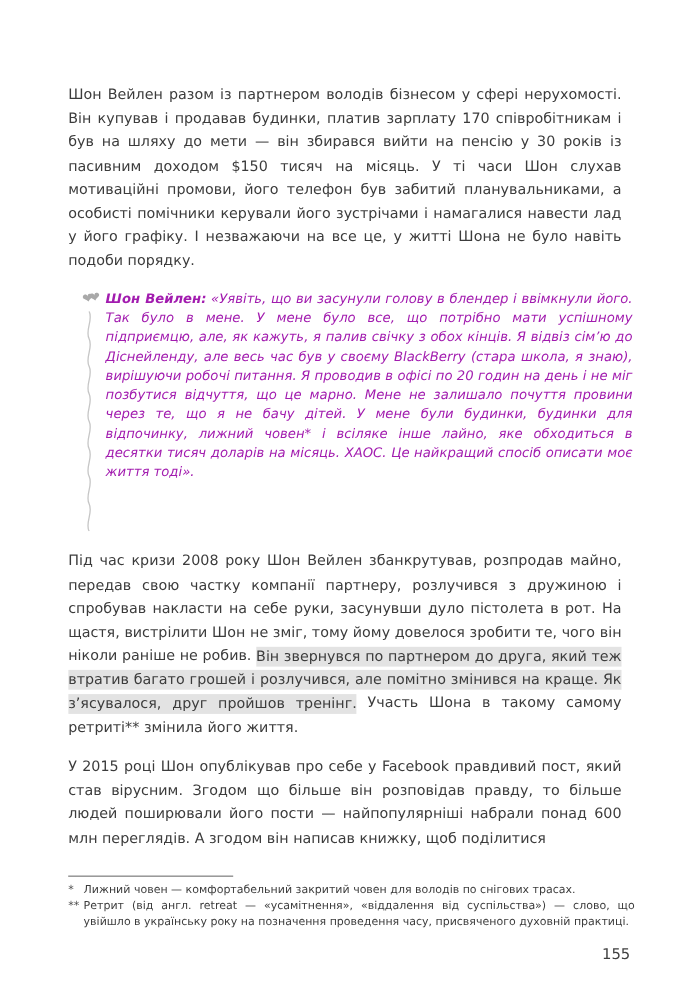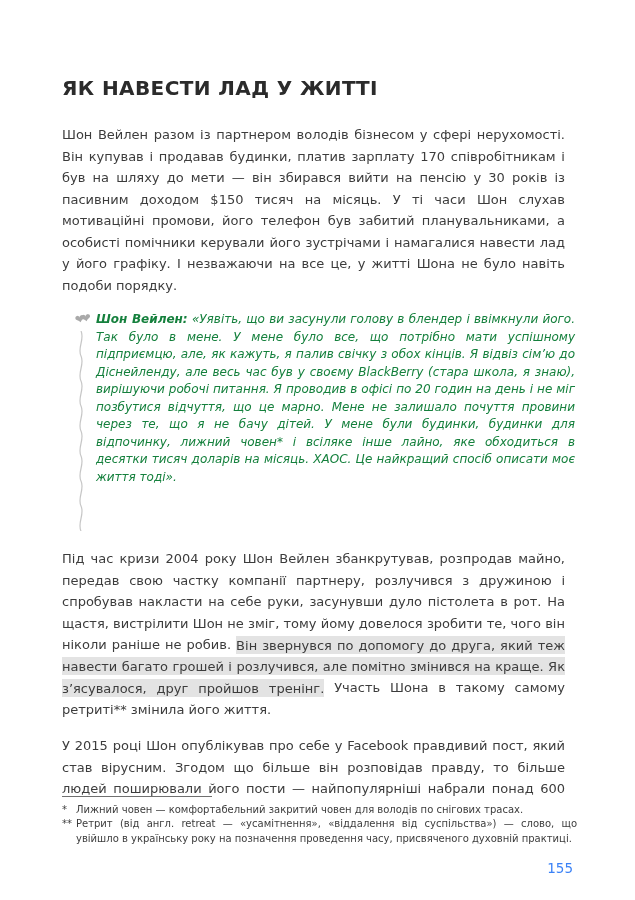--- a/index.html
+++ b/index.html
@@ -55,21 +55,21 @@
     transform: rotate(-10deg);
   }
   .squiggle {
     margin-top: 5px;
   }
   .quote-text {
     font-size: 12px;
     font-style: italic;
     line-height: 17.5px;
     text-align: justify;
-    color: #15803d;
+    color: #a21caf;
     padding-right: 2px;
   }
   .quote-speaker {
     font-weight: 700;
   }
   mark.hl {
     background: #e3e3e3;
     color: inherit;
     padding: 1.5px 0;
   }
@@ -96,49 +96,48 @@
   }
   .fn-text {
     flex: 1;
     text-align: justify;
   }
   .page-number {
     position: absolute;
     right: 62px;
     bottom: 24px;
     font-size: 13.5px;
-    color: #3b82f6;
+    color: #404040;
   }
 </style>
 </head>
 <body>
 
 <div class="page">
   <div class="content">
 
-    <h1 class="title">ЯК НАВЕСТИ ЛАД У ЖИТТІ</h1>
 
     <p class="body">Шон Вейлен разом із партнером володів бізнесом у сфері нерухомості. Він купував і продавав будинки, платив зарплату 170 співробітникам і був на шляху до мети — він збирався вийти на пенсію у 30 років із пасивним доходом $150 тисяч на місяць. У ті часи Шон слухав мотиваційні промови, його телефон був забитий планувальниками, а особисті помічники керували його зустрічами і намагалися навести лад у його графіку. І незважаючи на все це, у житті Шона не було навіть подоби порядку.</p>
 
     <div class="quote-row">
       <div class="quote-marker">
         <span class="hearts">❤❤</span>
         <svg class="squiggle" width="14" height="200" viewBox="0 0 14 200">
           <path d="M7 0 C11 8, 3 17, 7 25 C11 33, 3 42, 7 50 C11 58, 3 67, 7 75 C11 83, 3 92, 7 100 C11 108, 3 117, 7 125 C11 133, 3 142, 7 150 C11 158, 3 167, 7 175 C11 183, 3 192, 7 200" fill="none" stroke="#c6c6c6" stroke-width="1.2"></path>
         </svg>
       </div>
       <div class="quote-text">
         <span class="quote-speaker">Шон Вейлен:</span>
         <span>«Уявіть, що ви засунули голову в блендер і ввімкнули його. Так було в мене. У мене було все, що потрібно мати успішному підприємцю, але, як кажуть, я палив свічку з обох кінців. Я відвіз сім’ю до Діснейленду, але весь час був у своєму BlackBerry (стара школа, я знаю), вирішуючи робочі питання. Я проводив в офісі по 20 годин на день і не міг позбутися відчуття, що це марно. Мене не залишало почуття провини через те, що я не бачу дітей. У мене були будинки, будинки для відпочинку, лижний човен* і всіляке інше лайно, яке обходиться в десятки тисяч доларів на місяць. ХАОС. Це найкращий спосіб описати моє життя тоді».</span>
       </div>
     </div>
 
     <p class="body">
-      <span>Під час кризи 2004 року Шон Вейлен збанкрутував, розпродав майно, передав свою частку компанії партнеру, розлучився з дружиною і спробував накласти на себе руки, засунувши дуло пістолета в рот. На щастя, вистрілити Шон не зміг, тому йому довелося зробити те, чого він ніколи раніше не робив.</span>
-      <mark class="hl">Він звернувся по допомогу до друга, який теж навести багато грошей і розлучився, але помітно змінився на краще. Як з’ясувалося, друг пройшов тренінг.</mark>
+      <span>Під час кризи 2008 року Шон Вейлен збанкрутував, розпродав майно, передав свою частку компанії партнеру, розлучився з дружиною і спробував накласти на себе руки, засунувши дуло пістолета в рот. На щастя, вистрілити Шон не зміг, тому йому довелося зробити те, чого він ніколи раніше не робив.</span>
+      <mark class="hl">Він звернувся по партнером до друга, який теж втратив багато грошей і розлучився, але помітно змінився на краще. Як з’ясувалося, друг пройшов тренінг.</mark>
       <span>Участь Шона в такому самому ретриті** змінила його життя.</span>
     </p>
 
     <p class="body">У 2015 році Шон опублікував про себе у Facebook правдивий пост, який став вірусним. Згодом що більше він розповідав правду, то більше людей поширювали його пости — найпопулярніші набрали понад 600 млн переглядів. А згодом він написав книжку, щоб поділитися</p>
 
   </div>
 
   <div class="footnote-area">
     <div class="fn-rule"></div>
     <div class="footnote">

